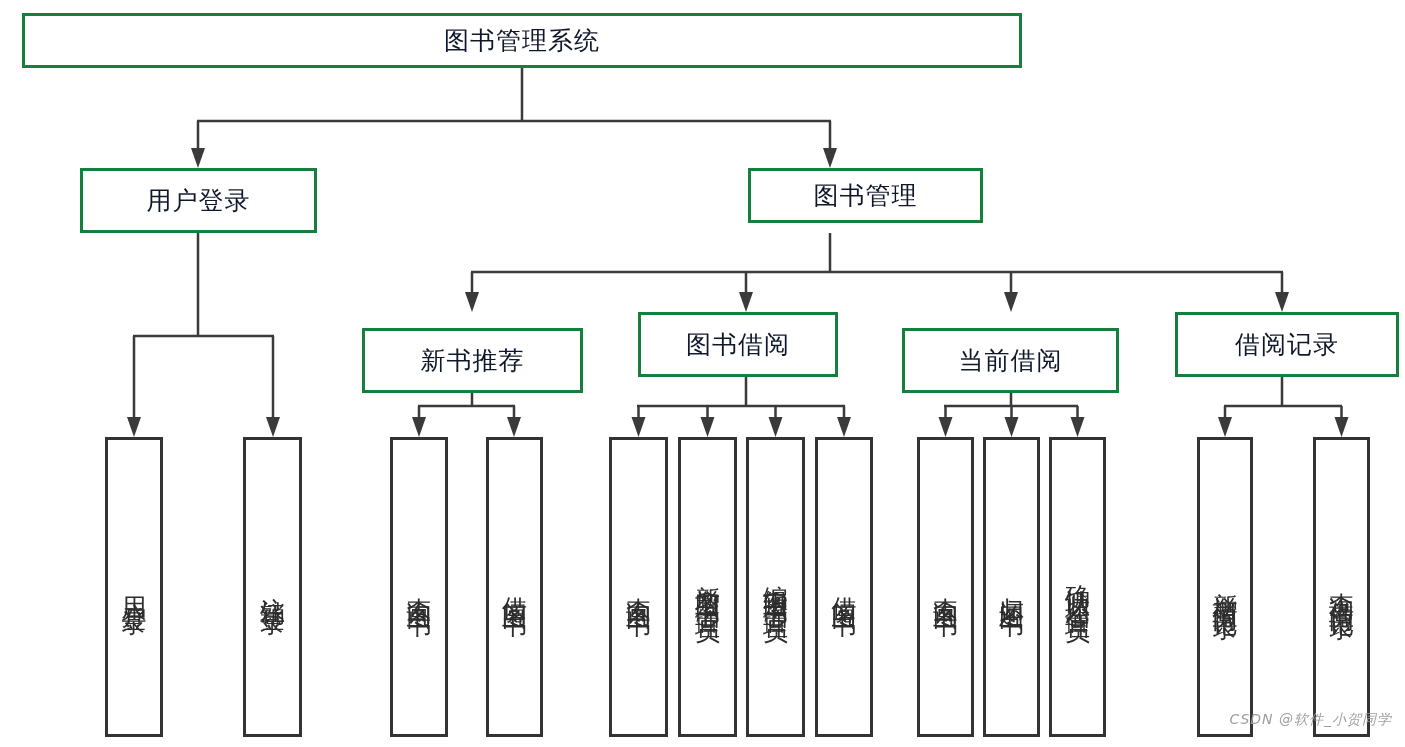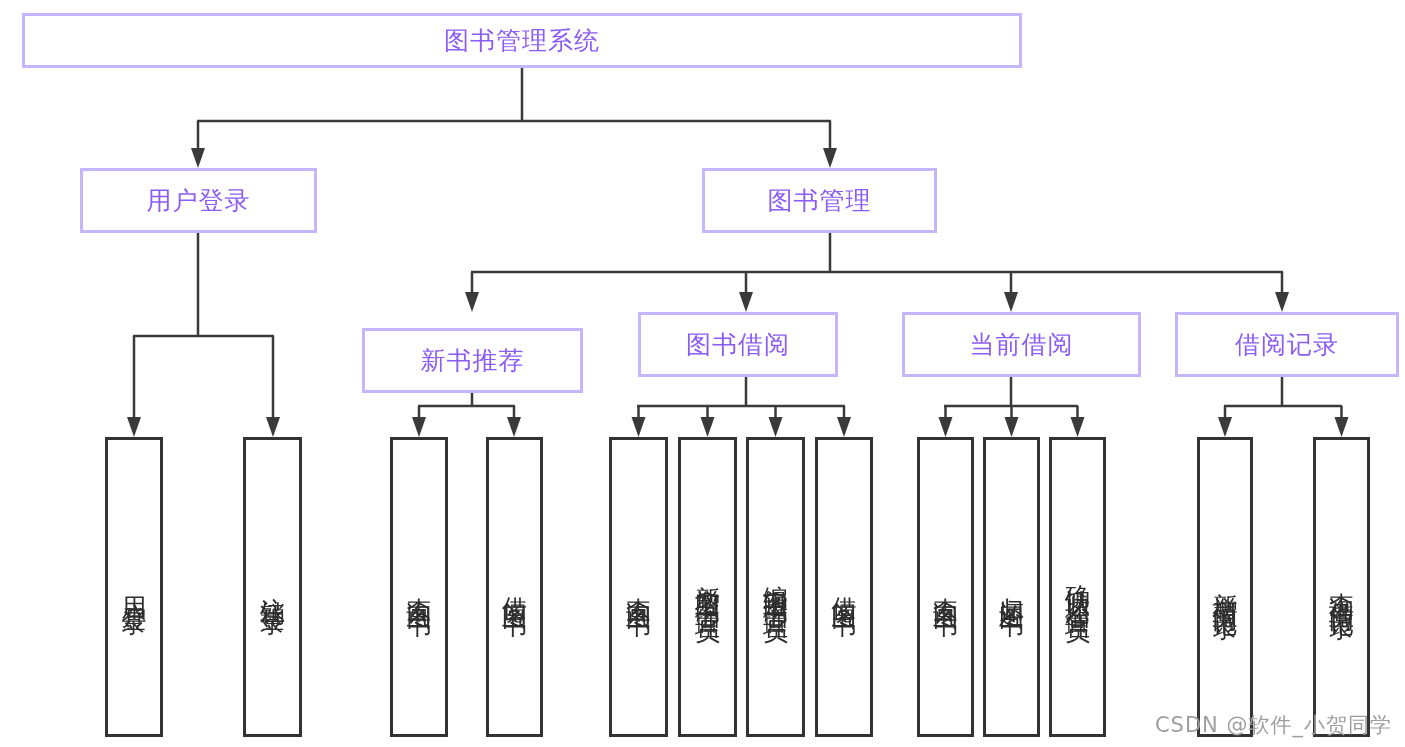--- a/index.html
+++ b/index.html
@@ -7,27 +7,27 @@
     position:relative;
     width:1405px; height:747px;
     background:#ffffff;
     font-family:"DejaVu Sans","Liberation Sans",sans-serif;
     overflow:hidden;
   }
   svg.connectors { position:absolute; left:0; top:0; width:1405px; height:747px; }
   .node {
     position:absolute;
     box-sizing:border-box;
-    border:3px solid #c4b5fd;
+    border:3px solid #15803d;
     background:#ffffff;
     display:flex;
     align-items:center;
     justify-content:center;
     font-size:25px;
-    color:#8b5cf6;
+    color:#0f172a;
     letter-spacing:1px;
     line-height:1;
     text-align:center;
   }
   .vnode {
     position:absolute;
     box-sizing:border-box;
     border:3px solid #333333;
     background:#ffffff;
     display:flex;
@@ -37,24 +37,25 @@
     text-orientation:mixed;
     font-size:25px;
     color:#2d2d2d;
     letter-spacing:5px;
     line-height:1;
   }
   .watermark {
     position:absolute;
     top:711px;
     right:13px;
-    font-size:21px;
+    font-size:14px;
     color:#9e9e9e;
     letter-spacing:1px;
     white-space:nowrap;
+    font-style:italic;
   }
 </style>
 </head>
 <body>
 
 <div id="canvas">
 
   <svg class="connectors" viewBox="0 0 1405 747" xmlns="http://www.w3.org/2000/svg">
     <g stroke="#3a3a3a" stroke-width="2.5" fill="none">
 
@@ -98,25 +99,25 @@
       <polygon points="1070.5,417 1084.5,417 1077.5,437"></polygon>
 
       <polygon points="1218,417 1232,417 1225,437"></polygon>
       <polygon points="1334.5,417 1348.5,417 1341.5,437"></polygon>
     </g>
   </svg>
 
   <div class="node" style="left:22px; top:13px; width:1000px; height:55px;">图书管理系统</div>
 
   <div class="node" style="left:80px; top:168px; width:237px; height:65px;">用户登录</div>
-  <div class="node" style="left:702px; top:168px; width:235px; height:65px;">图书管理</div>
+  <div class="node" style="left:748px; top:168px; width:235px; height:55px;">图书管理</div>
 
   <div class="node" style="left:362px; top:312px; width:221px; height:65px;margin-top:16px;">新书推荐</div>
   <div class="node" style="left:638px; top:312px; width:200px; height:65px;">图书借阅</div>
-  <div class="node" style="left:902px; top:312px; width:239px; height:65px;">当前借阅</div>
+  <div class="node" style="left:902px; top:328px; width:217px; height:65px;">当前借阅</div>
   <div class="node" style="left:1175px; top:312px; width:224px; height:65px;">借阅记录</div>
 
   <div class="vnode" style="left:105px; top:437px; width:58px; height:300px;">用户登录</div>
   <div class="vnode" style="left:243px; top:437px; width:59px; height:300px;">注销登录</div>
 
   <div class="vnode" style="left:390px; top:437px; width:58px; height:300px;">查询图书</div>
   <div class="vnode" style="left:486px; top:437px; width:57px; height:300px;">借阅图书</div>
 
   <div class="vnode" style="left:609px; top:437px; width:59px; height:300px;">查询图书</div>
   <div class="vnode" style="left:678px; top:437px; width:59px; height:300px;">新增图书（管理员）</div>

